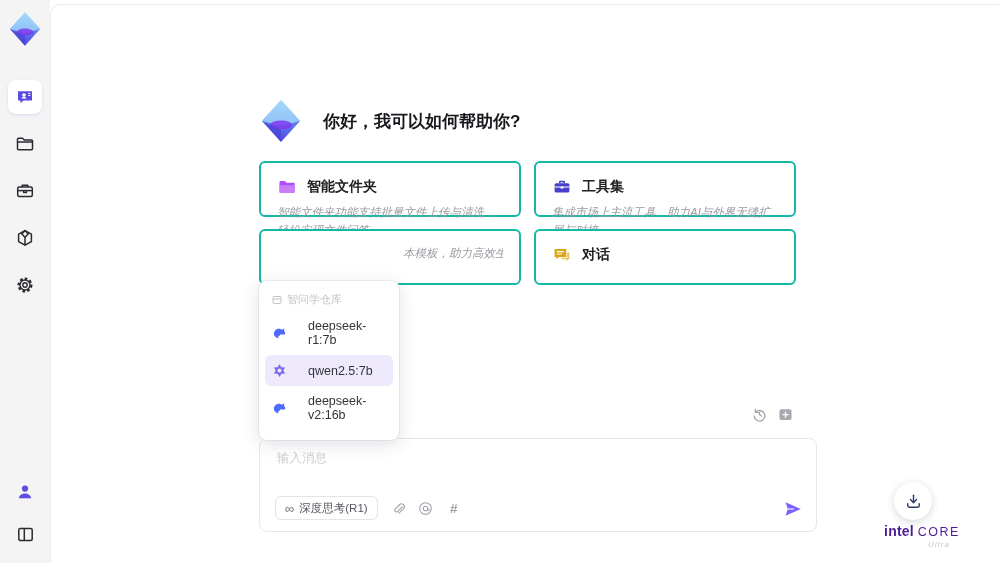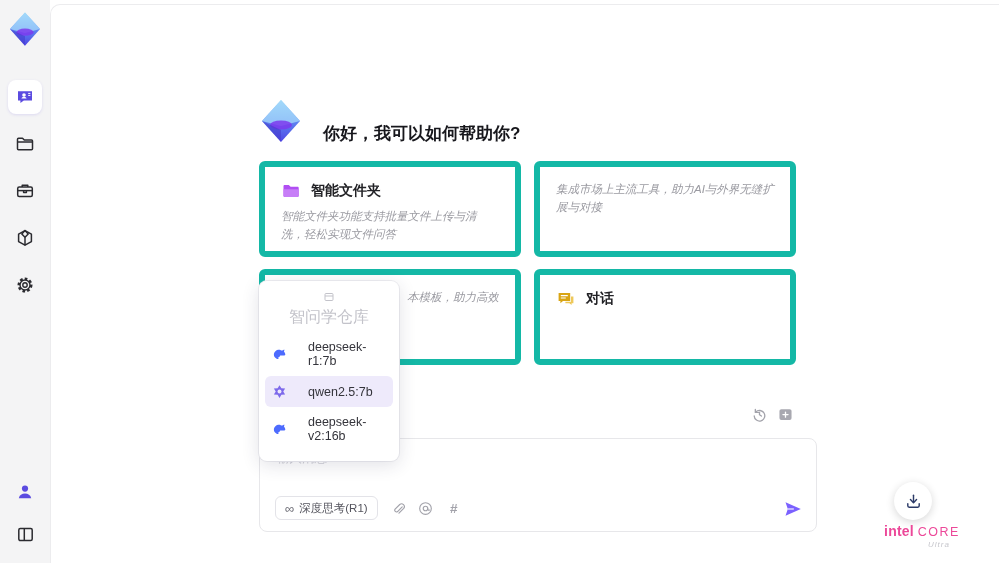--- a/index.html
+++ b/index.html
@@ -16,40 +16,40 @@
   .side-btn.active { background:#ffffff; box-shadow:0 1px 3px rgba(90,70,220,.15); }
   .side-bottom { position:absolute; bottom:12px; left:0; width:50px;
     display:flex; flex-direction:column; align-items:center; gap:8px; }
 
   
   .main { position:absolute; left:50px; top:4px; width:949px; height:559px;
     background:#ffffff; border:1px solid #ececee; border-right:none; border-bottom:none;
     border-top-left-radius:10px; }
 
   
-  .greeting { position:absolute; left:206px; top:92px; display:flex; align-items:flex-end; gap:18px; }
+  .greeting { position:absolute; left:206px; top:92px; display:flex; align-items:center; gap:18px; }
   .greeting svg { width:48px; height:48px; }
   .greeting-text { font-size:17px; font-weight:bold; color:#17171c; }
 
   
   .cards { position:absolute; left:208px; top:156px; width:537px;
     display:grid; grid-template-columns:262px 262px; grid-gap:12px 13px; }
-  .card { background:#fff; border:6px solid #14b8a6; border-radius:6px;
-    padding:14px 16px 12px 16px; height:96px; cursor:pointer; }
+  .card { background:#fff; border:2px solid #14b8a6; border-radius:6px;
+    padding:14px 16px 12px 16px; height:56px; cursor:pointer; }
   .card-head { display:flex; align-items:center; gap:10px; margin-bottom:7px; }
   .card-title { font-size:14px; font-weight:bold; color:#222226; }
   .card-desc { font-size:11.5px; color:#9a9aa1; line-height:1.55;font-style:italic; }
   .card-desc.offset { white-space:nowrap; overflow:hidden; margin-left:126px; }
 
   
   .dropdown { position:absolute; left:208px; top:276px; width:140px;
     background:#fff; border-radius:8px; z-index:20; padding:6px 6px 10px 6px;
     box-shadow:0 4px 18px rgba(40,40,80,.14), 0 0 0 1px #f0f0f3; }
   .dd-header { display:flex; align-items:center; gap:5px; padding:5px 7px 4px 7px;
-    font-size:16px; color:#c3c3ca;flex-direction:column; }
+    font-size:11px; color:#c3c3ca; }
   .dd-item { display:flex; align-items:center; gap:21px; padding:8px 7px;
     font-size:12.5px; color:#34343b; border-radius:6px; cursor:pointer; }
   .dd-item.selected { background:#eeeafb; }
 
   
   .selector-row { position:absolute; left:208px; top:397px; width:537px; height:26px; }
   .model-selector { position:absolute; left:0; top:0; height:26px; padding:0 10px 0 8px;
     background:#f1f1f4; border-radius:6px; display:inline-flex; align-items:center; gap:7px;
     font-size:12.5px; color:#3a3a40; cursor:pointer; }
   .chev { font-size:10px; color:#6a6a72; transform:scaleY(.8); }
@@ -67,21 +67,21 @@
   .inf { font-size:13px; color:#6b6b74; line-height:1; }
   .tool-ic { width:16px; height:16px; cursor:pointer; display:flex; align-items:center; justify-content:center; }
   .hash { font-size:13.5px; color:#a2a2aa; font-weight:bold; }
   .send-btn { position:absolute; right:13px; bottom:12px; width:20px; height:20px; cursor:pointer; }
 
   
   .download-fab { position:absolute; left:894px; top:482px; width:38px; height:38px;
     border-radius:50%; background:#fff; box-shadow:0 2px 8px rgba(0,0,0,.16);
     display:flex; align-items:center; justify-content:center; cursor:pointer; z-index:6; }
   .intel-brand { position:absolute; left:872px; top:523px; width:100px; text-align:center; z-index:6; }
-  .intel-line { font-size:14px; color:#ec4899; }
+  .intel-line { font-size:14px; color:#4c1d95; }
   .intel-word { font-weight:bold; letter-spacing:.2px; }
   .intel-core { font-weight:400; letter-spacing:1.5px; font-size:12.5px; text-transform:uppercase; }
   .intel-sub { font-size:8px; color:#c6c6cc; letter-spacing:1px; margin-top:1px; margin-left:34px;font-style:italic; }
 
   svg { display:block; }
 </style>
 </head>
 <body>
 
 <div class="sidebar">
@@ -198,20 +198,31 @@
             <path d="M2.5 5c0-.6.5-1.1 1.1-1.1h4.2L9.6 5.7h7c.6 0 1.1.5 1.1 1.1v8c0 .6-.5 1.1-1.1 1.1H3.6c-.6 0-1.1-.5-1.1-1.1z" fill="#b14ef3"></path>
             <path d="M2.5 8.3h15.2v6.5c0 .6-.5 1.1-1.1 1.1H3.6c-.6 0-1.1-.5-1.1-1.1z" fill="#c77ef7"></path>
           </svg>
         </span>
         <span class="card-title">智能文件夹</span>
       </div>
       <div class="card-desc">智能文件夹功能支持批量文件上传与清洗，轻松实现文件问答</div>
     </div>
 
     <div class="card">
+      <div class="card-head">
+        <span>
+          <svg width="20" height="20" viewBox="0 0 20 20">
+            <rect x="2.6" y="6.2" width="14.8" height="9.4" rx="1.6" fill="#4640c9"></rect>
+            <path d="M7 6.2V4.6c0-.5.4-.9.9-.9h4.2c.5 0 .9.4.9.9v1.6h-1.6V5.2H8.6v1z" fill="#4640c9"></path>
+            <rect x="8.4" y="9.2" width="3.2" height="2.4" rx="0.6" fill="#fff"></rect>
+            <path d="M2.6 10h5.8M11.6 10h5.8" stroke="#fff" stroke-width="1"></path>
+          </svg>
+        </span>
+        <span class="card-title">工具集</span>
+      </div>
       <div class="card-desc">集成市场上主流工具，助力AI与外界无缝扩展与对接</div>
     </div>
 
     <div class="card">
       <div class="card-desc offset">本模板，助力高效生成多</div>
     </div>
 
     <div class="card">
       <div class="card-head">
         <span>

